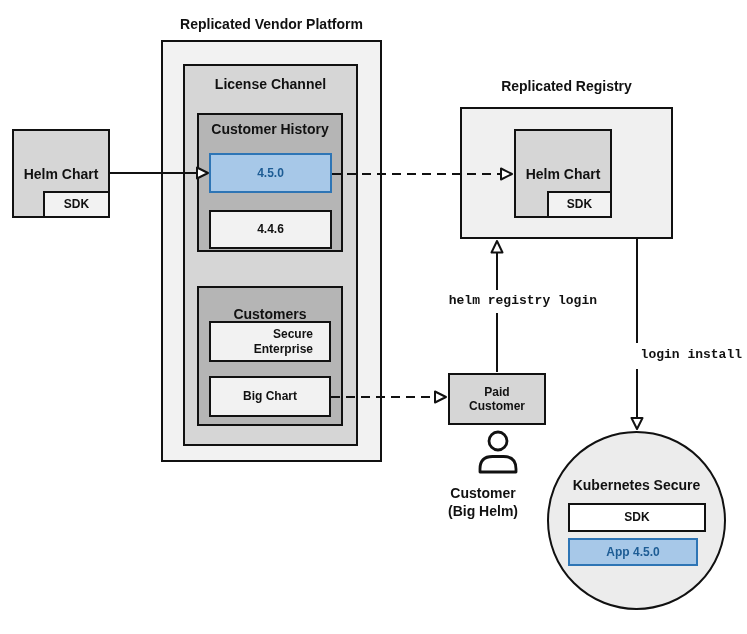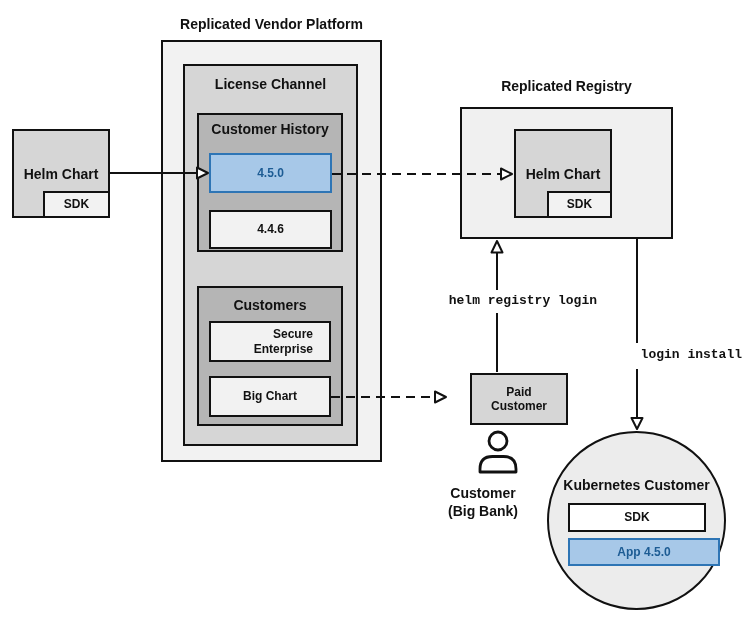--- a/index.html
+++ b/index.html
@@ -50,21 +50,21 @@
   <div class="lbl" style="left:197px;top:121px;width:146px;">Customer History</div>
 
   <div class="box blue" style="left:209px;top:153px;width:123px;height:40px;">
     <span>4.5.0</span>
   </div>
   <div class="box fill-item" style="left:209px;top:204px;width:123px;height:39px;margin-top:6px;">
     <span>4.4.6</span>
   </div>
 
   <div class="box fill-group" style="left:197px;top:286px;width:146px;height:140px;"></div>
-  <div class="lbl" style="left:197px;top:297px;width:146px;">Customers</div>
+  <div class="lbl" style="left:197px;top:306px;width:146px;">Customers</div>
 
   <div class="box fill-item" style="left:209px;top:321px;width:122px;height:41px;text-align:right;">
     <span style="max-width:86px;white-space:normal;">Secure Enterprise</span>
   </div>
   <div class="box fill-item" style="left:209px;top:376px;width:122px;height:41px;">
     <span>Big Chart</span>
   </div>
 
   <div class="box fill-channel" style="left:12px;top:129px;width:98px;height:89px;"></div>
   <div class="lbl" style="left:12px;top:166px;width:98px;">Helm Chart</div>
@@ -73,39 +73,39 @@
   </div>
 
   <div class="lbl" style="left:460px;top:78px;width:213px;">Replicated Registry</div>
   <div class="box fill-registry" style="left:460px;top:107px;width:213px;height:132px;"></div>
   <div class="box fill-channel" style="left:514px;top:129px;width:98px;height:89px;"></div>
   <div class="lbl" style="left:514px;top:166px;width:98px;">Helm Chart</div>
   <div class="box fill-item" style="left:547px;top:191px;width:65px;height:27px;">
     <span>SDK</span>
   </div>
 
-  <div class="box fill-channel" style="left:448px;top:373px;width:98px;height:52px;margin-left:22px;">
+  <div class="box fill-channel" style="left:448px;top:373px;width:98px;height:52px;">
     <span>Paid</span>
     <span>Customer</span>
   </div>
 
   <div class="mono" style="left:387px;top:294px;width:210px;">helm registry login</div>
   <div class="mono" style="left:532px;top:348px;width:210px;">login install</div>
 
   <div class="lbl" style="left:428px;top:485px;width:110px;">
     <div>Customer</div>
-    <div>(Big Bank)</div>
+    <div>(Big Helm)</div>
   </div>
 
   <div class="box circle fill-cluster" style="left:547px;top:431px;width:179px;height:179px;"></div>
-  <div class="lbl" style="left:547px;top:477px;width:179px;">Kubernetes Customer</div>
+  <div class="lbl" style="left:547px;top:477px;width:179px;">Kubernetes Secure</div>
   <div class="box fill-white" style="left:568px;top:503px;width:138px;height:29px;">
     <span>SDK</span>
   </div>
-  <div class="box blue" style="left:568px;top:538px;width:152px;height:28px;">
+  <div class="box blue" style="left:568px;top:538px;width:130px;height:28px;">
     <span>App 4.5.0</span>
   </div>
 
   <svg id="overlay" viewBox="0 0 747 634" xmlns="http://www.w3.org/2000/svg">
     <g stroke="#111" stroke-width="2" fill="none">
 
       <g>
         <line x1="110" y1="173" x2="197" y2="173"></line>
         <polygon points="208,173 197,167.5 197,178.5" fill="#fff" stroke-linejoin="round"></polygon>
       </g>

